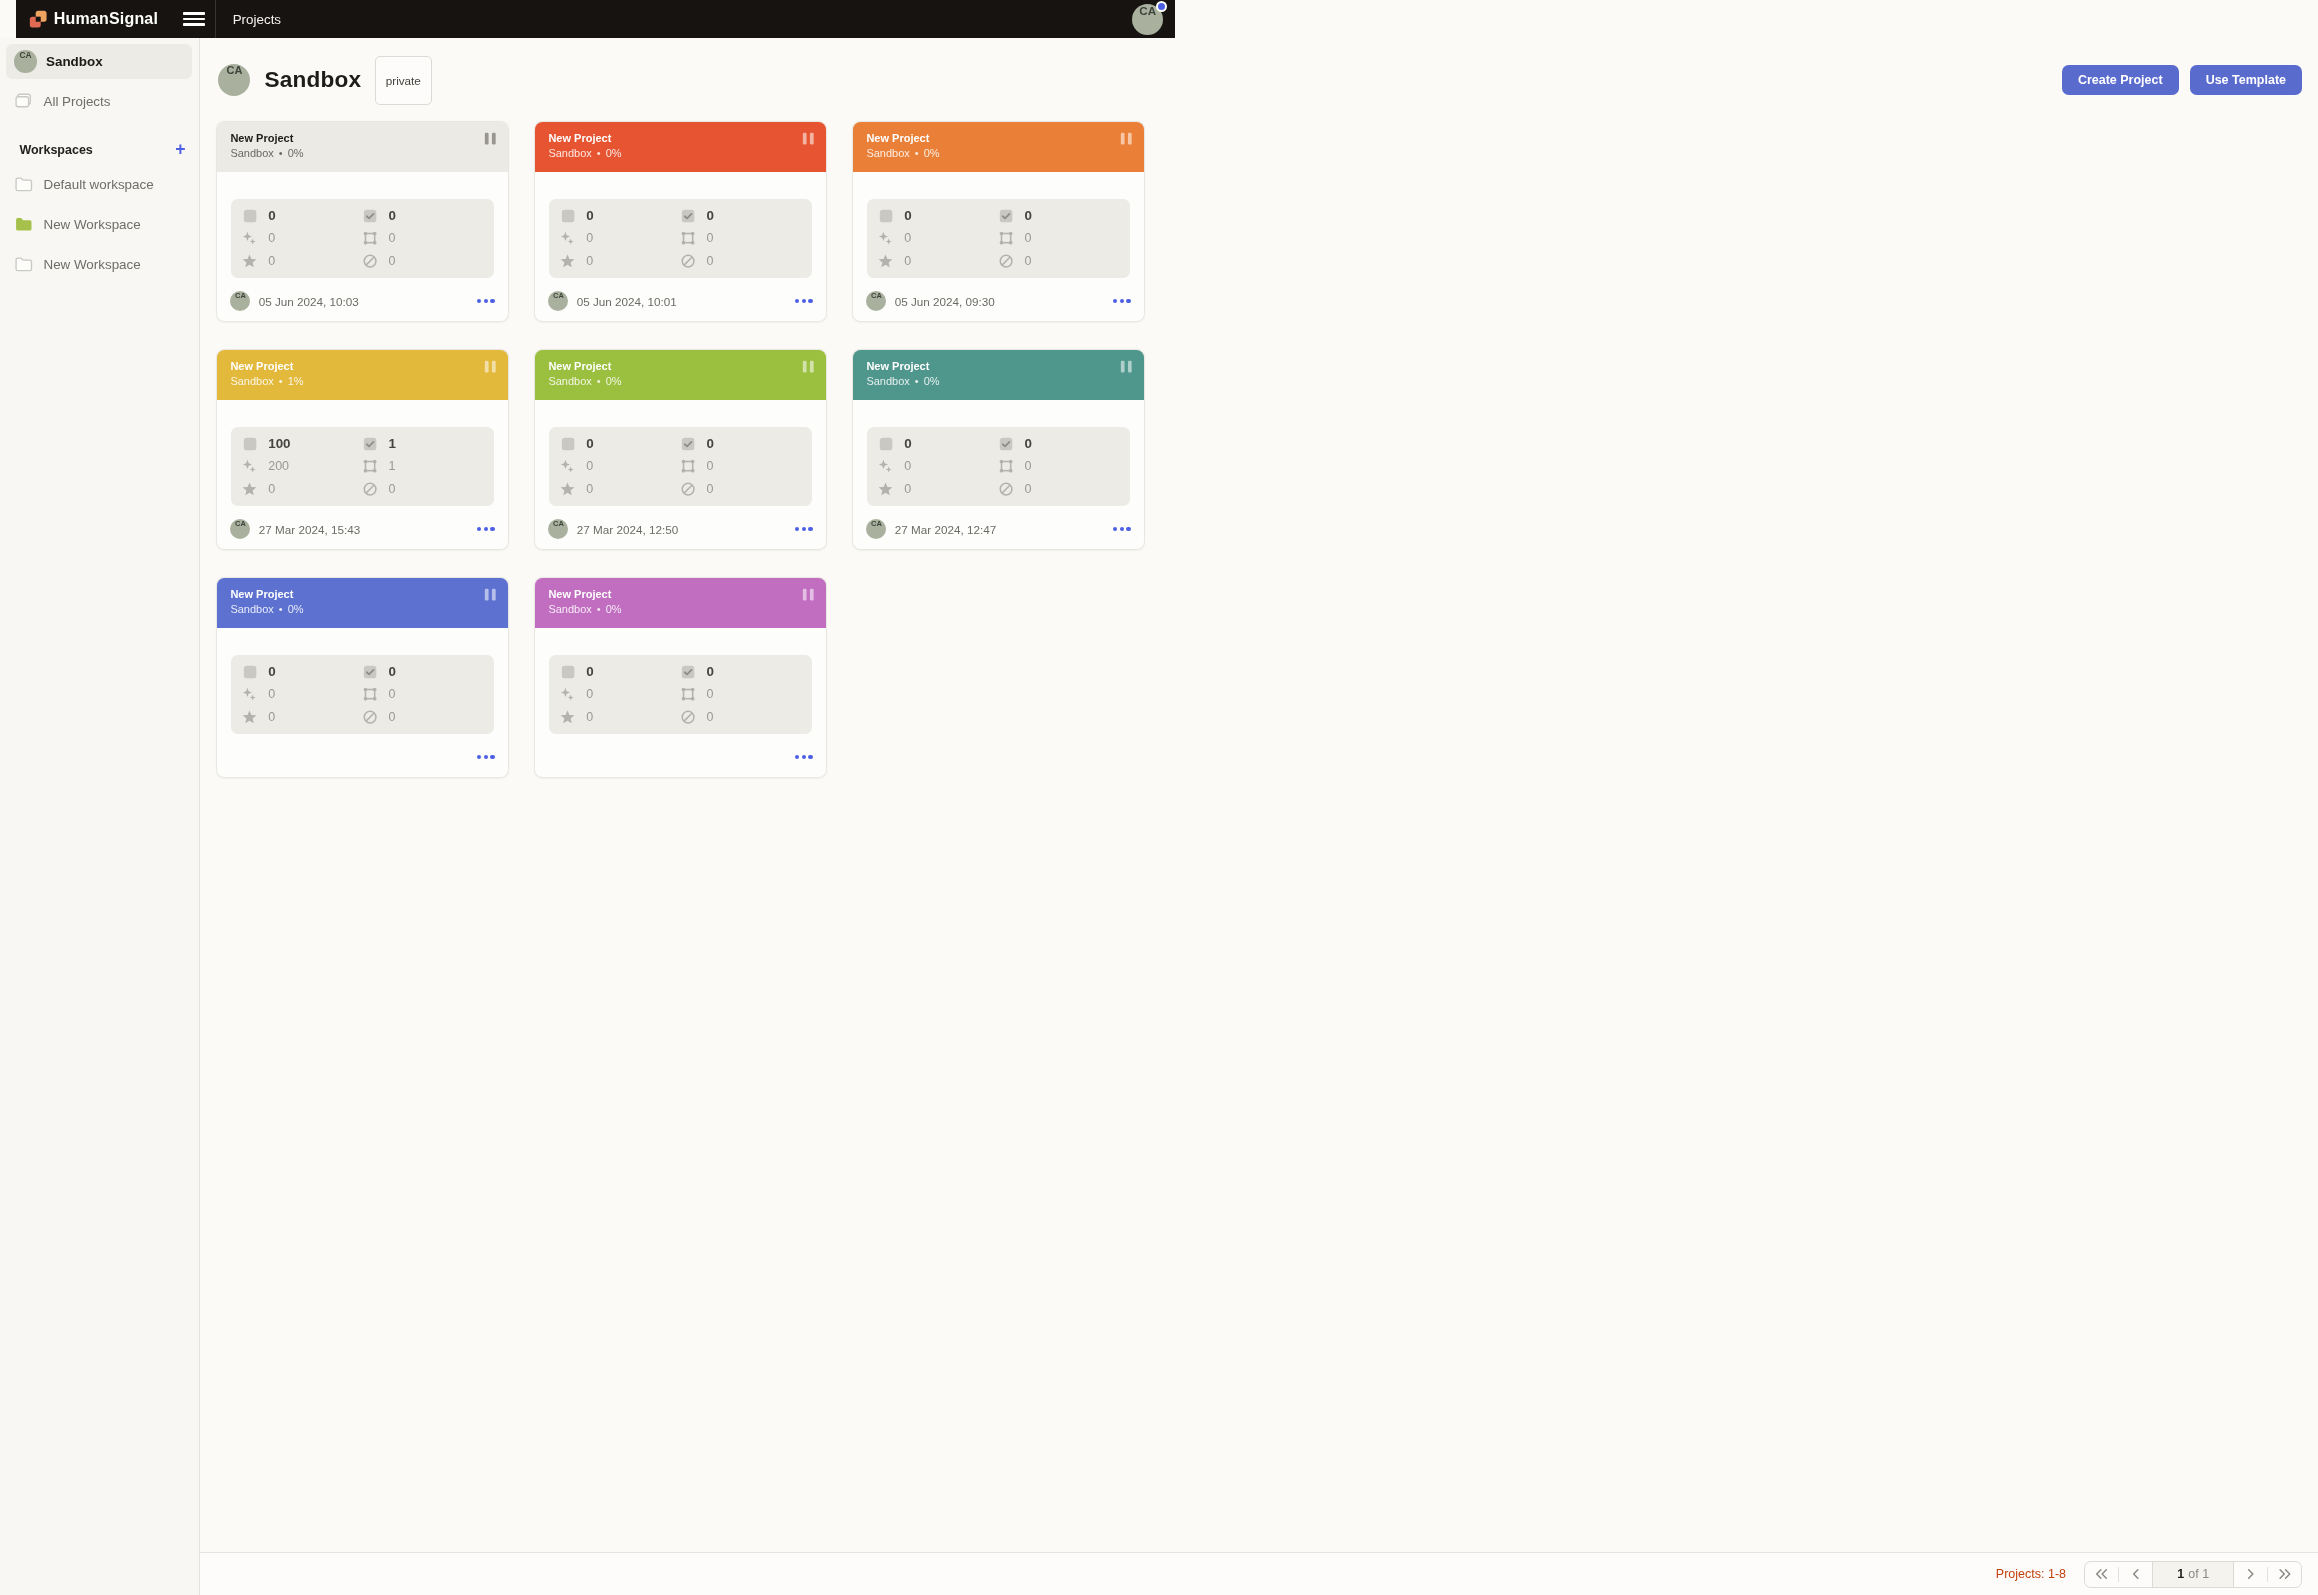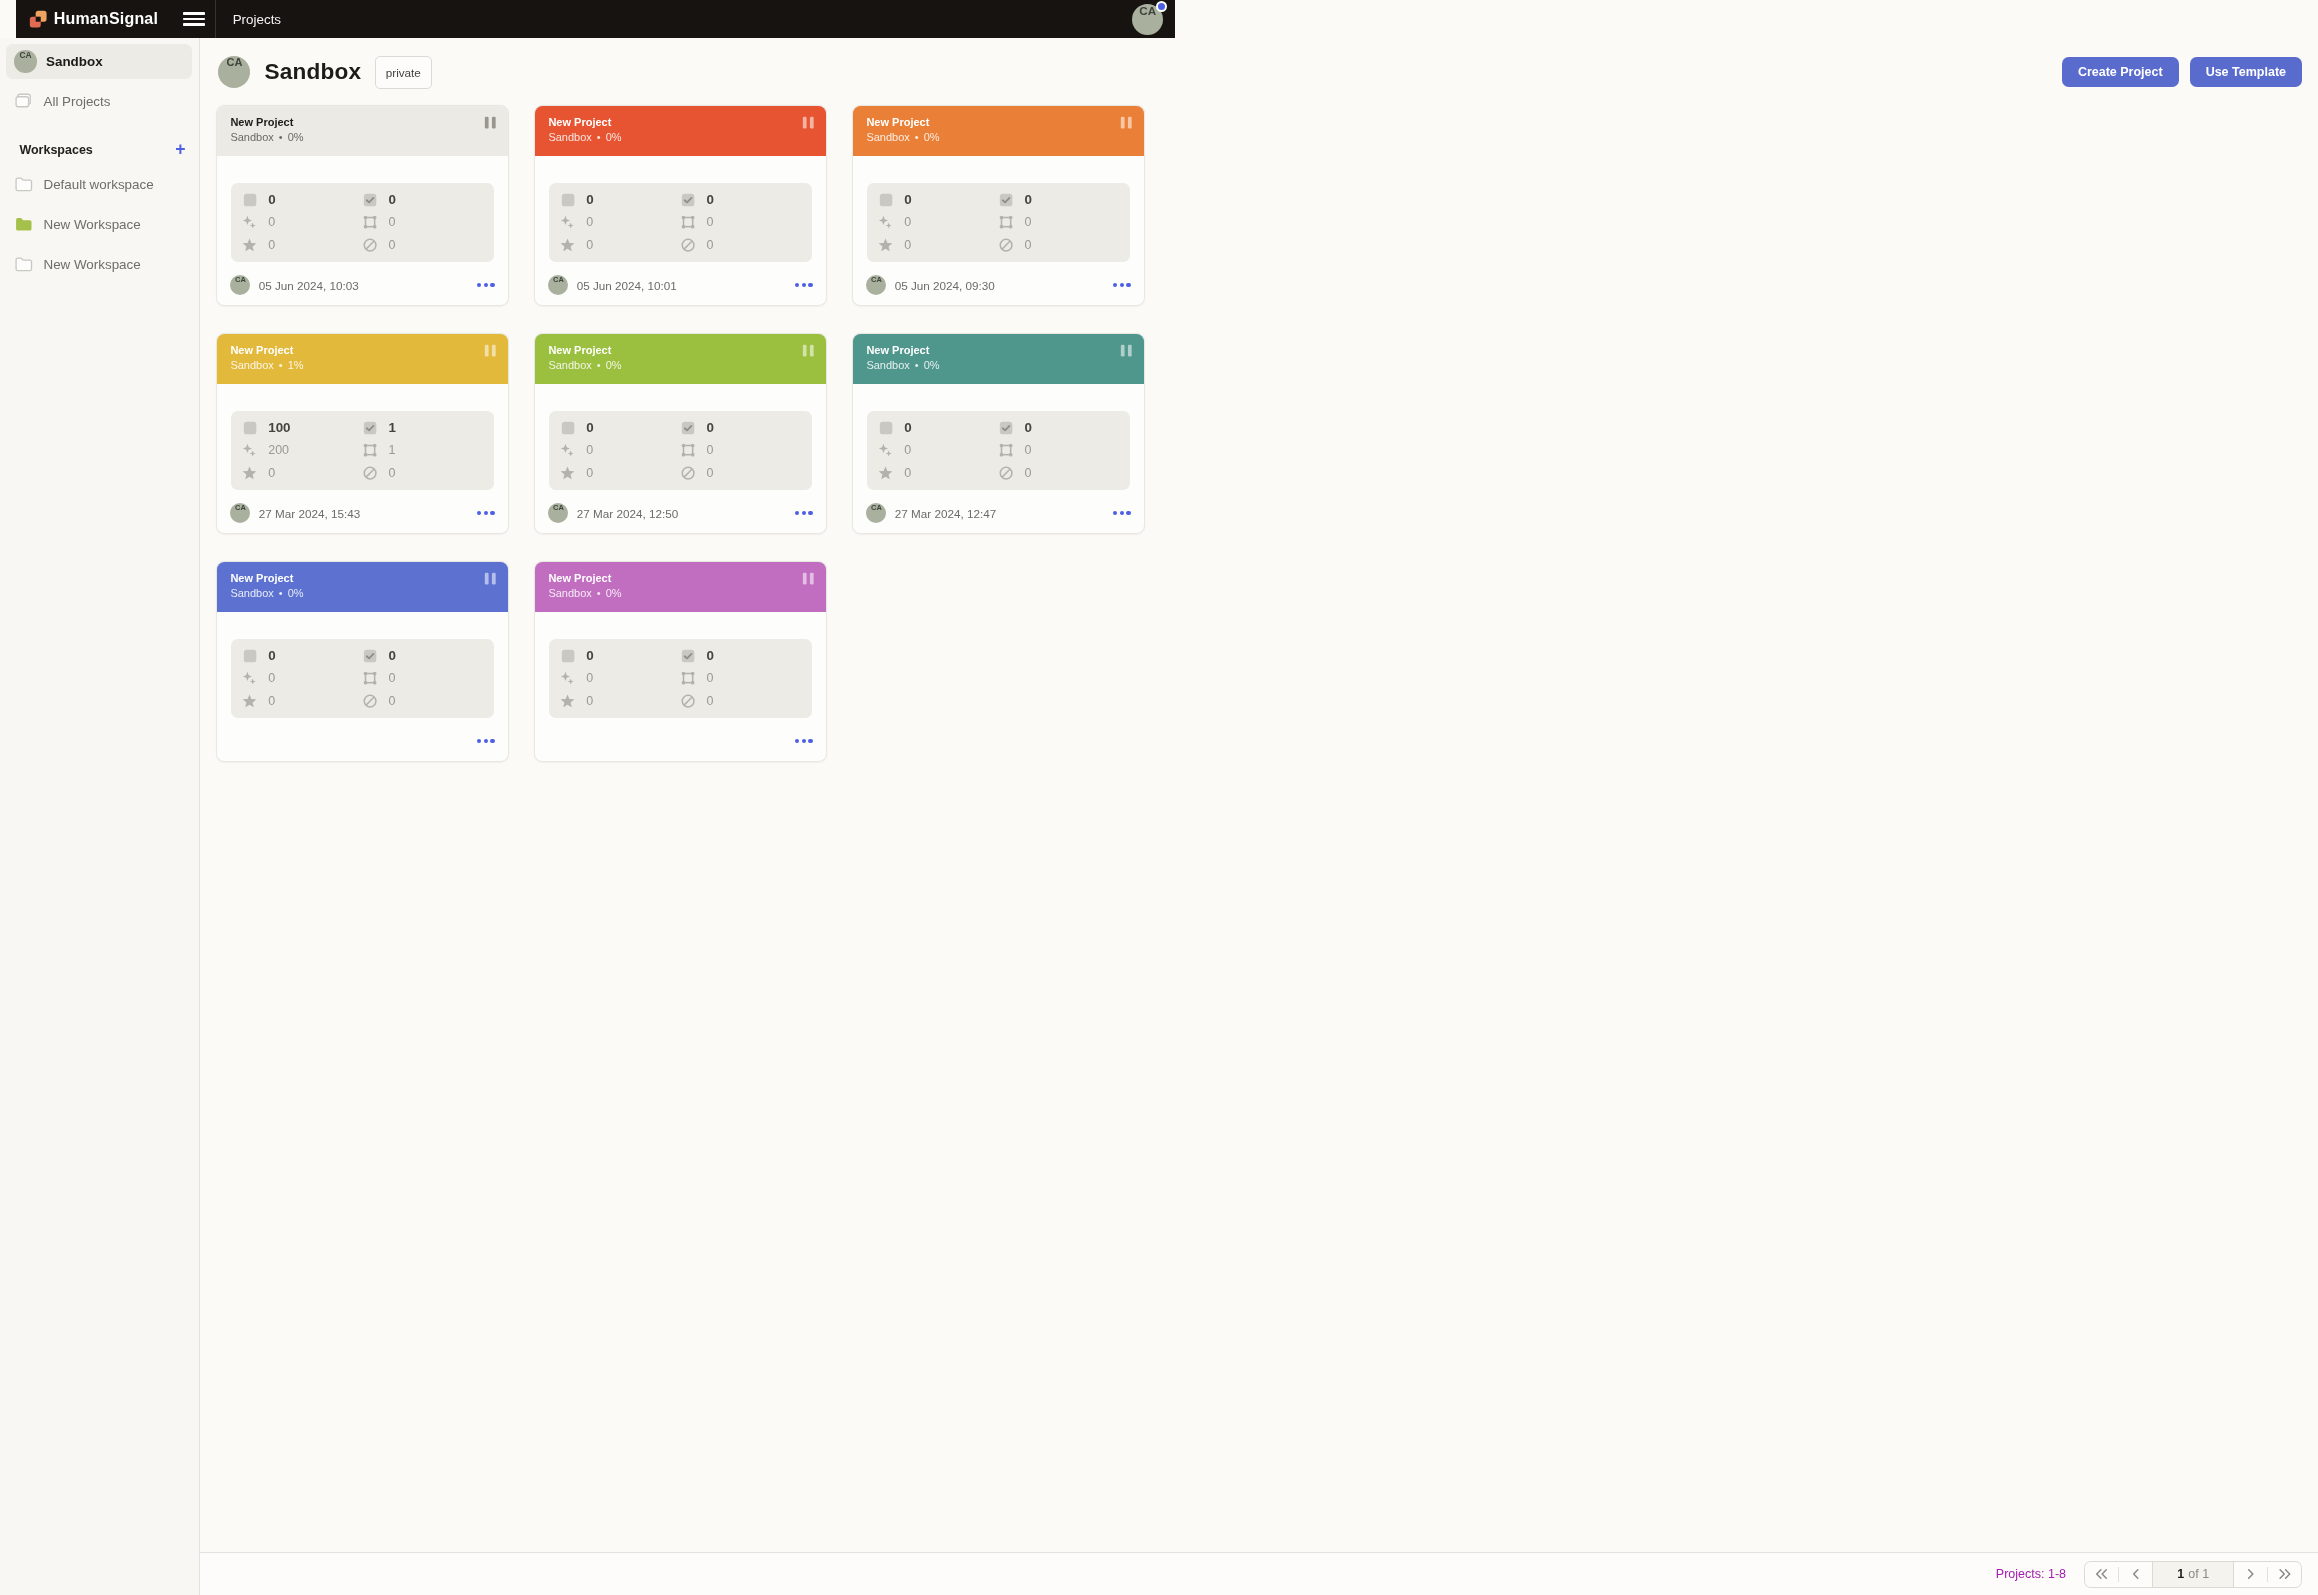--- a/index.html
+++ b/index.html
@@ -37,21 +37,21 @@
   .side-sec-label { font-size:12.5px; font-weight:bold; color:#23221F; flex:1;margin-left:6px; }
   .plus-btn { color:#4D5FE3; font-size:17.6px; font-weight:bold; line-height:1; cursor:pointer; }
   .f-ic { width:20px; height:16.7px; flex:0 0 auto; }
 
   
   .main { position:absolute; left:200px; top:38px; right:0; bottom:0; }
   .page-head { display:flex; align-items:center; padding:17.6px 16px 0 18.4px; }
   .avatar-head { width:32px; height:32px; font-size:11px; }
   .page-title { font-size:22.6px; font-weight:bold; margin-left:14.2px; letter-spacing:0.2px; }
   .badge { margin-left:13.4px; font-size:11.7px; color:#44433F; background:#FDFCFA;
-    border:0.8px solid #DCDAD4; border-radius:5px; padding:9px 10px; }
+    border:0.8px solid #DCDAD4; border-radius:5px; padding:17px 10px; }
   .head-actions { margin-left:auto; display:flex; gap:11px; }
   .btn { background:#5A6BCE; color:#fff; font-weight:bold; font-size:12.5px;
     border:none; border-radius:6.7px; height:30px; padding:0 16px; cursor:pointer;
     font-family:inherit; }
 
   
   .toolbar { display:flex; justify-content:flex-end; gap:13.4px; padding:14.2px 15px 0 0; }
   .searchbox { width:242px; height:32px; background:#FDFCFA; border:0.8px solid #DCDAD4;
     border-radius:6.7px; display:flex; align-items:center; overflow:hidden; }
   .searchbox input { flex:1; border:none; outline:none; background:transparent;
@@ -89,21 +89,21 @@
   .card-foot { display:flex; align-items:center; gap:8.4px; padding:8.4px 13.4px 10px 13.4px; }
   .avatar-card { width:20px; height:20px; font-size:7.5px; flex:0 0 auto; }
   .card-date { font-size:11.7px; color:#6C6B66; }
   .dots { margin-left:auto; display:flex; gap:2.5px; cursor:pointer; }
   .dots i { width:4.2px; height:4.2px; border-radius:50%; background:#4D5FE3; }
 
   
   .bottombar { position:absolute; left:200px; right:0; bottom:0; height:43px;
     background:#FDFCFA; border-top:0.8px solid #E5E3DE; display:flex;
     align-items:center; justify-content:flex-end; gap:18.4px; padding-right:16px; z-index:35; }
-  .range-label { font-size:12.5px; color:#a21caf; }
+  .range-label { font-size:12.5px; color:#c2410c; }
   .pager { display:flex; align-items:stretch; height:27px; border:0.8px solid #DCDAD5;
     border-radius:6.7px; overflow:hidden; background:#FDFCFA; }
   .pg-btn { width:33px; display:flex; align-items:center; justify-content:center; cursor:pointer; }
   .pg-div { width:0.8px; background:#E2E0DB; margin:5px 0; }
   .pg-mid { width:82px; background:#F4F3EE; border-left:0.8px solid #DCDAD5;
     border-right:0.8px solid #DCDAD5; display:flex; align-items:center;
     justify-content:center; gap:4.2px; font-size:12.5px; }
   .pg-cur { font-weight:bold; color:#1F1E1B; }
   .pg-of { color:#8B8A85; }
 </style>

